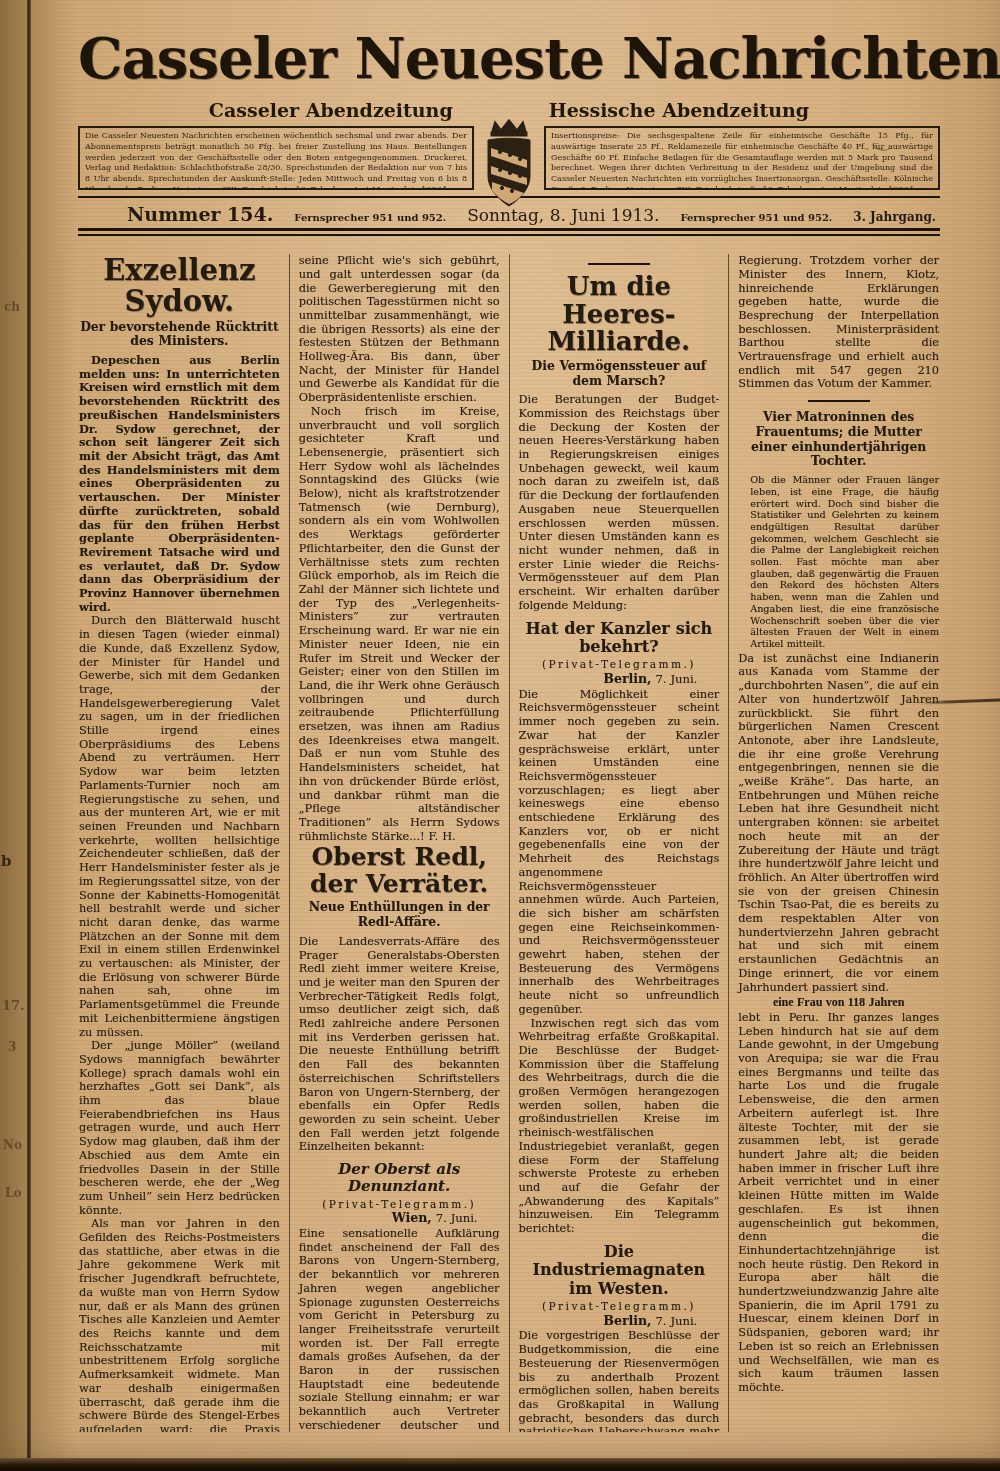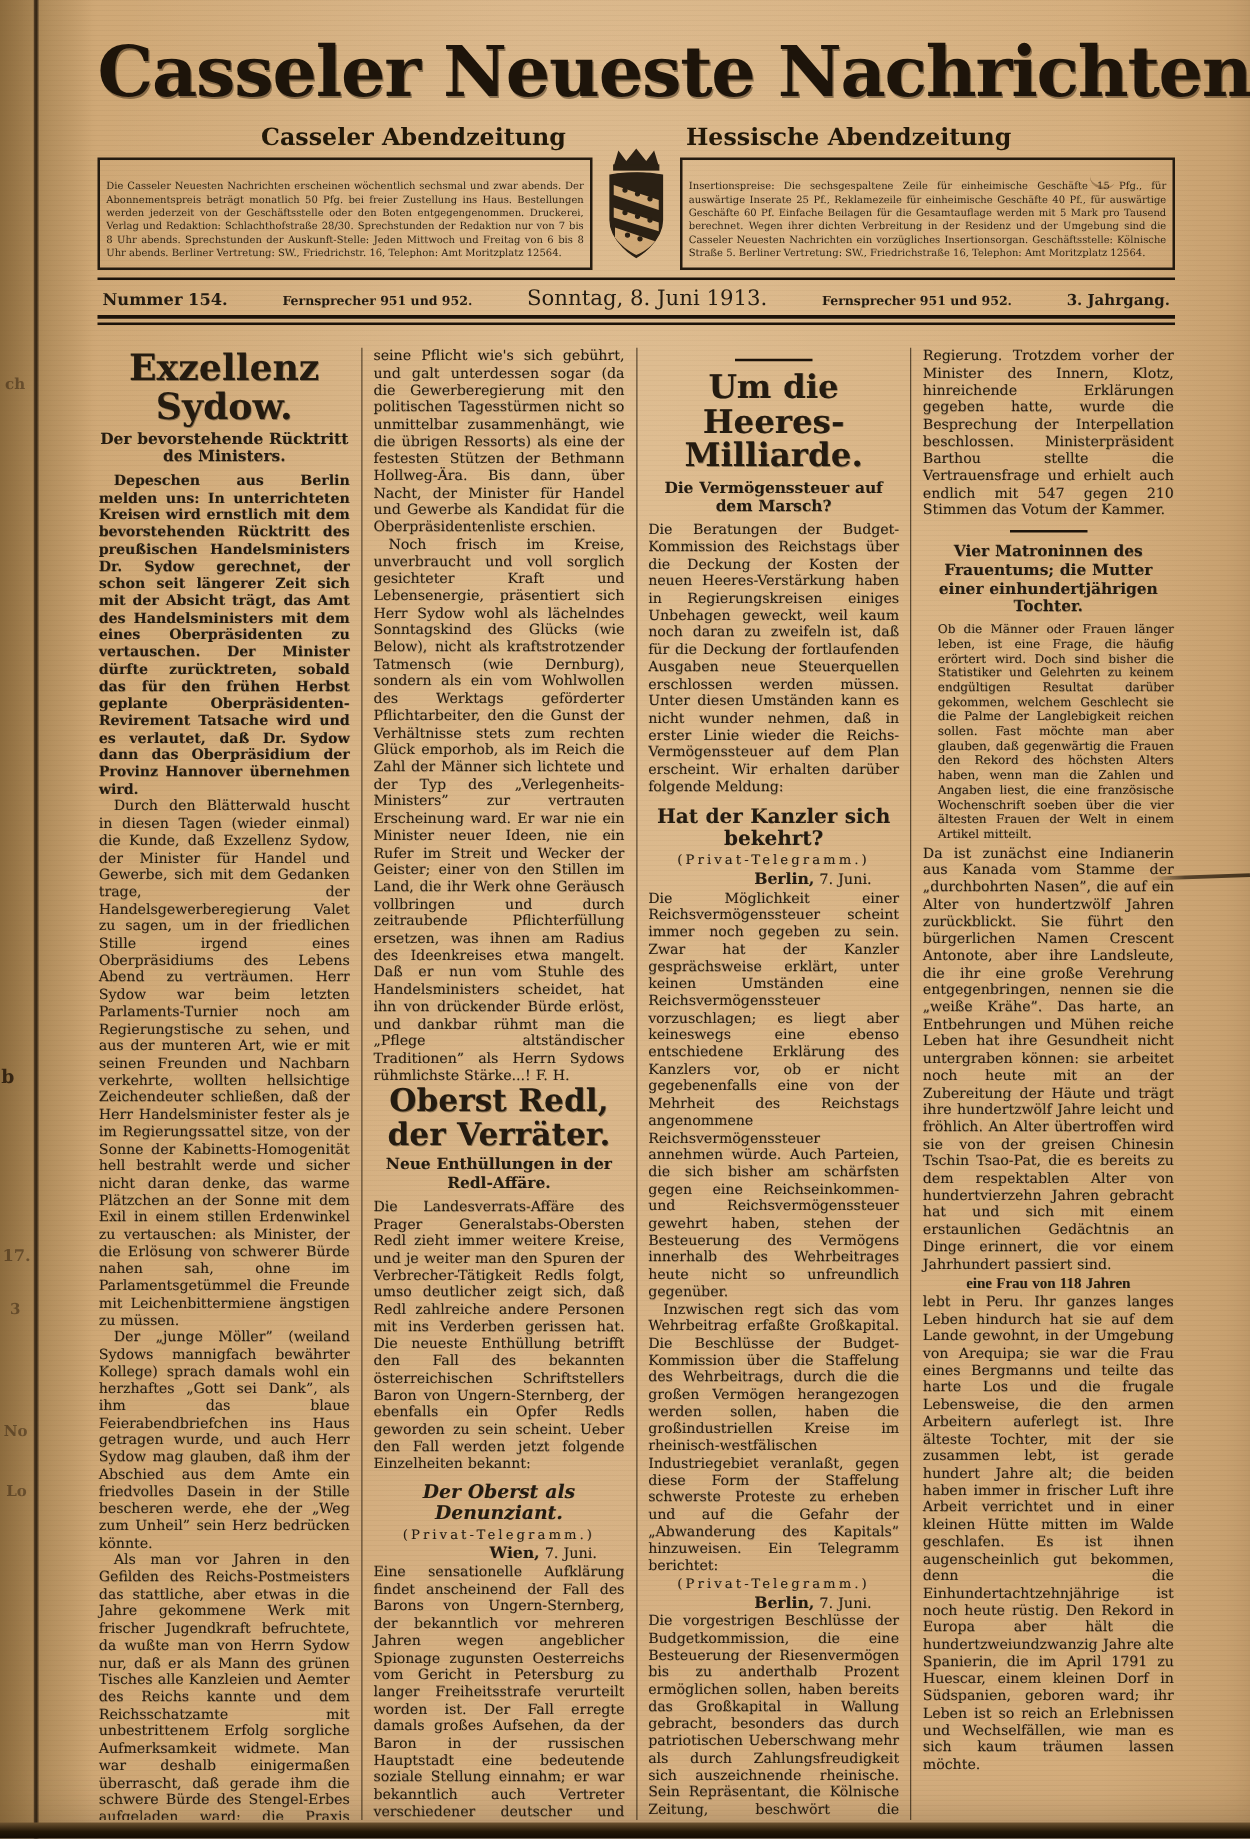--- a/index.html
+++ b/index.html
@@ -39,28 +39,28 @@
   .content{position:absolute;left:78px;top:0;width:862px;}
 
   
   .title{font-weight:bold;text-align:center;font-size:56px;line-height:1.02;
     padding:30px 0 14px;letter-spacing:-1px;white-space:nowrap;color:#1d140a;
     text-shadow:1px 1px 0 rgba(44,28,12,0.45);}
   .subtitle-row{display:flex;justify-content:center;gap:96px;
     font-weight:bold;font-size:19px;margin-top:-2px;color:#221808;}
   .boxes-row{display:flex;justify-content:space-between;margin-top:5px;}
   .box{width:382px;height:54px;overflow:hidden;border:2px solid #241b10;
-    padding:16px 5px;font-size:8px;line-height:1.34;text-align:justify;
+    padding:3px 5px;font-size:8px;line-height:1.34;text-align:justify;
     font-weight:500;color:#2a1f11;}
   .crest{position:absolute;left:50%;transform:translateX(-50%);top:118px;z-index:2;}
 
   .rule-thin{border-top:2px solid #1c130a;margin-top:6px;}
   .dateline{display:flex;justify-content:space-between;align-items:baseline;
     padding:5px 4px 3px;}
-  .dl-issue{font-weight:bold;font-size:13px;}
+  .dl-issue{font-weight:bold;font-size:19px;margin-left:45px;}
   .dl-phone{font-weight:bold;font-size:10px;}
   .dl-date{font-weight:normal;font-size:17px;}
   .dl-vol{font-weight:bold;font-size:12px;}
   .rule-heavy{height:3px;border-top:3px solid #1c130a;border-bottom:2px solid #1c130a;}
 
   
   .columns{display:flex;margin-top:18px;height:1178px;overflow:hidden;}
   .col{flex:1 1 0;padding:0 9px;overflow:hidden;
     font-size:11.3px;line-height:13.7px;text-align:justify;
     hyphens:auto;-webkit-hyphens:auto;word-spacing:0.4px;
@@ -166,20 +166,21 @@
         <div class="col">
           <div class="b-rule"></div>
           <div class="b-h1" style="font-size: 26px;">Um die Heeres-Milliarde.</div>
           <div class="b-sub">Die Vermögenssteuer auf dem Marsch?</div>
           <div class="b-cont">Die Beratungen der Budget-Kommission des Reichstags über die Deckung der Kosten der neuen Heeres-Verstärkung haben in Regierungskreisen einiges Unbehagen geweckt, weil kaum noch daran zu zweifeln ist, daß für die Deckung der fortlaufenden Ausgaben neue Steuerquellen erschlossen werden müssen. Unter diesen Umständen kann es nicht wunder nehmen, daß in erster Linie wieder die Reichs-Vermögenssteuer auf dem Plan erscheint. Wir erhalten darüber folgende Meldung:</div>
           <div class="b-h2" style="font-size: 16px;">Hat der Kanzler sich bekehrt?</div>
           <div class="b-telegram">(Privat-Telegramm.)</div>
           <div class="b-place"><b>Berlin,</b> 7. Juni.</div>
           <div class="b-cont">Die Möglichkeit einer Reichsvermögenssteuer scheint immer noch gegeben zu sein. Zwar hat der Kanzler gesprächsweise erklärt, unter keinen Umständen eine Reichsvermögenssteuer vorzuschlagen; es liegt aber keineswegs eine ebenso entschiedene Erklärung des Kanzlers vor, ob er nicht gegebenenfalls eine von der Mehrheit des Reichstags angenommene Reichsvermögenssteuer annehmen würde. Auch Parteien, die sich bisher am schärfsten gegen eine Reichseinkommen- und Reichsvermögenssteuer gewehrt haben, stehen der Besteuerung des Vermögens innerhalb des Wehrbeitrages heute nicht so unfreundlich gegenüber.</div>
           <div class="b-para">Inzwischen regt sich das vom Wehrbeitrag erfaßte Großkapital. Die Beschlüsse der Budget-Kommission über die Staffelung des Wehrbeitrags, durch die die großen Vermögen herangezogen werden sollen, haben die großindustriellen Kreise im rheinisch-westfälischen Industriegebiet veranlaßt, gegen diese Form der Staffelung schwerste Proteste zu erheben und auf die Gefahr der „Abwanderung des Kapitals” hinzuweisen. Ein Telegramm berichtet:</div>
+          <div class="b-h2" style="font-size: 16px;">Die Industriemagnaten im Westen.</div>
           <div class="b-telegram">(Privat-Telegramm.)</div>
           <div class="b-place"><b>Berlin,</b> 7. Juni.</div>
           <div class="b-cont">Die vorgestrigen Beschlüsse der Budgetkommission, die eine Besteuerung der Riesenvermögen bis zu anderthalb Prozent ermöglichen sollen, haben bereits das Großkapital in Wallung gebracht, besonders das durch patriotischen Ueberschwang mehr als durch Zahlungsfreudigkeit sich auszeichnende rheinische. Sein Repräsentant, die Kölnische Zeitung, beschwört die Regierung, doch ja nicht in Maßnahmen zu willigen, die das Kapital aus dem Lande treiben würden. Es fehlt nur noch, daß die Kölnerin dem industriellen Westen mit einer „Revision der monarchischen Gesinnung” droht.</div>
         </div>
         <div class="col">
           <div class="b-cont">Regierung. Trotzdem vorher der Minister des Innern, Klotz, hinreichende Erklärungen gegeben hatte, wurde die Besprechung der Interpellation beschlossen. Ministerpräsident Barthou stellte die Vertrauensfrage und erhielt auch endlich mit 547 gegen 210 Stimmen das Votum der Kammer.</div>
           <div class="b-rule"></div>
           <div class="b-sub">Vier Matroninnen des Frauentums; die Mutter einer einhundertjährigen Tochter.</div>
           <div class="b-small">Ob die Männer oder Frauen länger leben, ist eine Frage, die häufig erörtert wird. Doch sind bisher die Statistiker und Gelehrten zu keinem endgültigen Resultat darüber gekommen, welchem Geschlecht sie die Palme der Langlebigkeit reichen sollen. Fast möchte man aber glauben, daß gegenwärtig die Frauen den Rekord des höchsten Alters haben, wenn man die Zahlen und Angaben liest, die eine französische Wochenschrift soeben über die vier ältesten Frauen der Welt in einem Artikel mitteilt.</div>
           <div class="b-cont">Da ist zunächst eine Indianerin aus Kanada vom Stamme der „durchbohrten Nasen”, die auf ein Alter von hundertzwölf Jahren zurückblickt. Sie führt den bürgerlichen Namen Crescent Antonote, aber ihre Landsleute, die ihr eine große Verehrung entgegenbringen, nennen sie die „weiße Krähe”. Das harte, an Entbehrungen und Mühen reiche Leben hat ihre Gesundheit nicht untergraben können: sie arbeitet noch heute mit an der Zubereitung der Häute und trägt ihre hundertzwölf Jahre leicht und fröhlich. An Alter übertroffen wird sie von der greisen Chinesin Tschin Tsao-Pat, die es bereits zu dem respektablen Alter von hundertvierzehn Jahren gebracht hat und sich mit einem erstaunlichen Gedächtnis an Dinge erinnert, die vor einem Jahrhundert passiert sind.</div>

